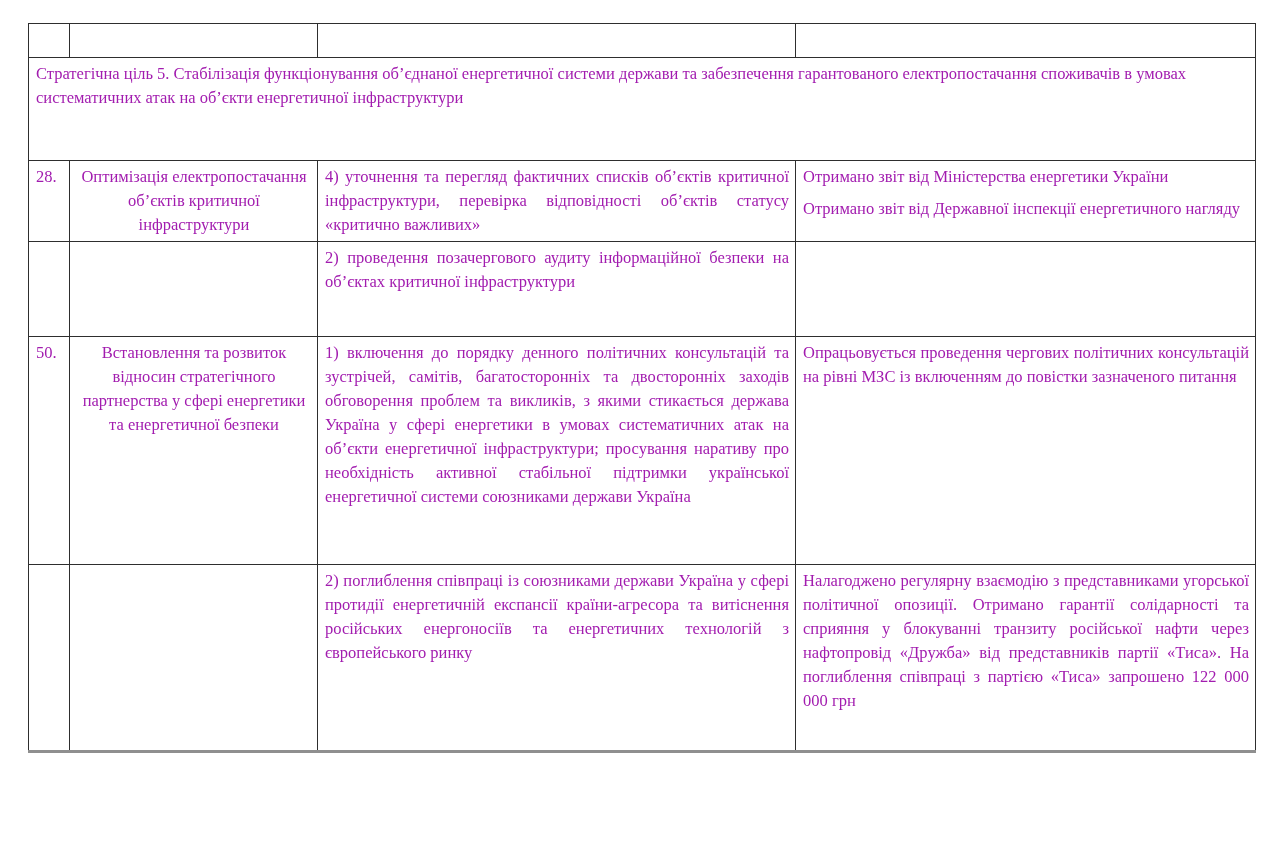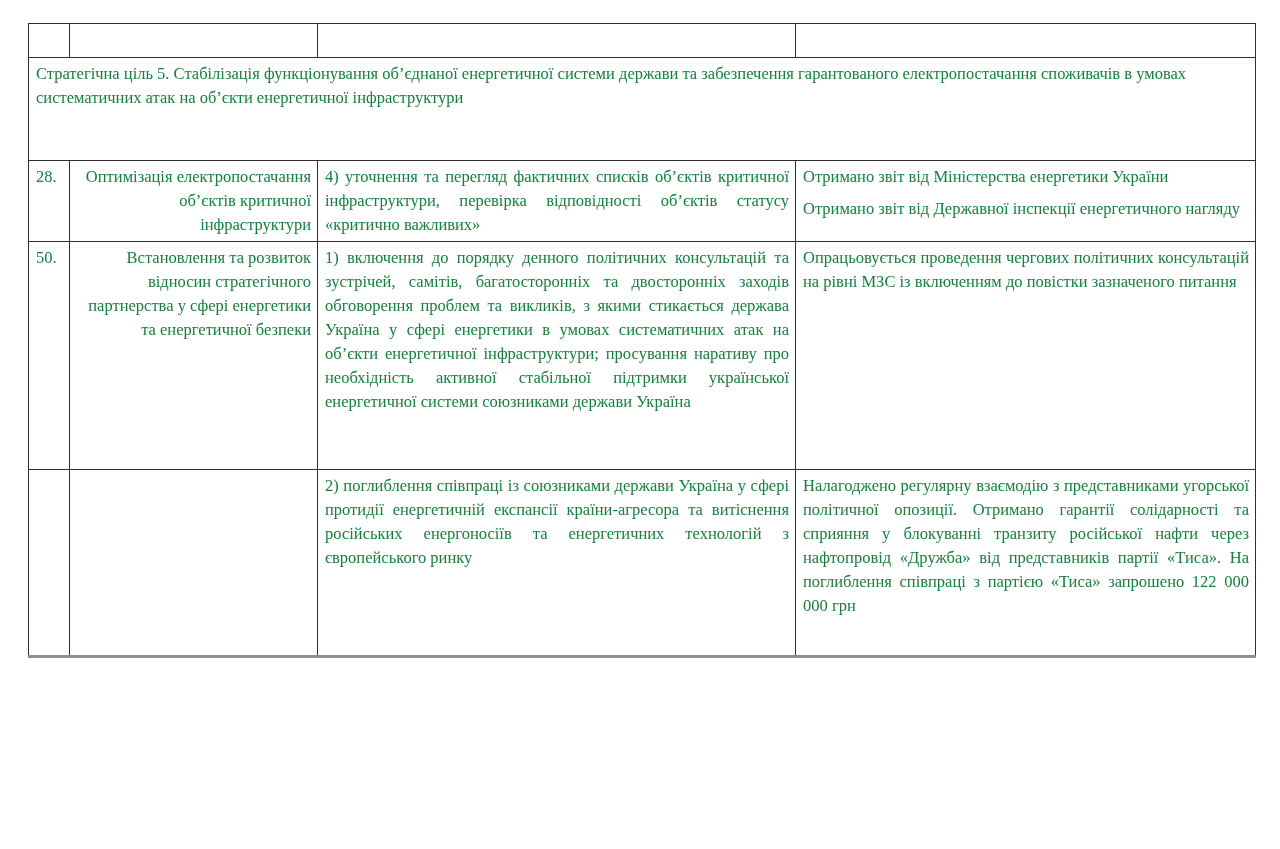--- a/index.html
+++ b/index.html
@@ -9,21 +9,21 @@
     width: 1280px;
     height: 849px;
     overflow: hidden;
   }
   .page {
     position: relative;
     width: 1280px;
     height: 849px;
     background: #ffffff;
     font-family: "Liberation Serif", "DejaVu Serif", serif;
-    color: #15803d;
+    color: #a21caf;
   }
   table.doc-table {
     position: absolute;
     left: 28px;
     top: 23px;
     width: 1227px;
     border-collapse: collapse;
     table-layout: fixed;
   }
   table.doc-table td {
@@ -36,21 +36,21 @@
   }
   
   table.doc-table tr.last-row td {
     border-bottom: 3px solid #8f8f8f;
   }
   td.num-cell {
     padding-left: 9px;
     text-align: left;
   }
   td.goal-cell {
-    text-align: right;
+    text-align: center;
     padding-right: 10px;
   }
   td.measure-cell, td.status-cell {
     text-align: justify;
     text-justify: inter-word;
   }
   td.header-cell {
     text-align: left;
     padding-top: 3px;
   }
@@ -89,20 +89,26 @@
     <tr style="height:76px">
       <td class="num-cell">28.</td>
       <td class="goal-cell">Оптимізація електропостачання об’єктів критичної інфраструктури</td>
       <td class="measure-cell">4) уточнення та перегляд фактичних списків об’єктів критичної інфраструктури, перевірка відповідності об’єктів статусу «критично важливих»</td>
       <td class="status-cell">
         <p>Отримано звіт від Міністерства енергетики України</p>
         <p>Отримано звіт від Державної інспекції енергетичного нагляду</p>
       </td>
     </tr>
 
+    <tr style="height:95px">
+      <td class="num-cell"></td>
+      <td class="goal-cell"></td>
+      <td class="measure-cell">2) проведення позачергового аудиту інформаційної безпеки на об’єктах критичної інфраструктури</td>
+      <td class="status-cell"></td>
+    </tr>
 
     <tr style="height:228px">
       <td class="num-cell">50.</td>
       <td class="goal-cell">Встановлення та розвиток відносин стратегічного партнерства у сфері енергетики та енергетичної безпеки</td>
       <td class="measure-cell">1) включення до порядку денного політичних консультацій та зустрічей, самітів, багатосторонніх та двосторонніх заходів обговорення проблем та викликів, з якими стикається держава Україна у сфері енергетики в умовах систематичних атак на об’єкти енергетичної інфраструктури; просування наративу про необхідність активної стабільної підтримки української енергетичної системи союзниками держави Україна</td>
       <td class="status-cell">Опрацьовується проведення чергових політичних консультацій на рівні МЗС із включенням до повістки зазначеного питання</td>
     </tr>
 
     <tr style="height:187px" class="last-row">
       <td class="num-cell"></td>

